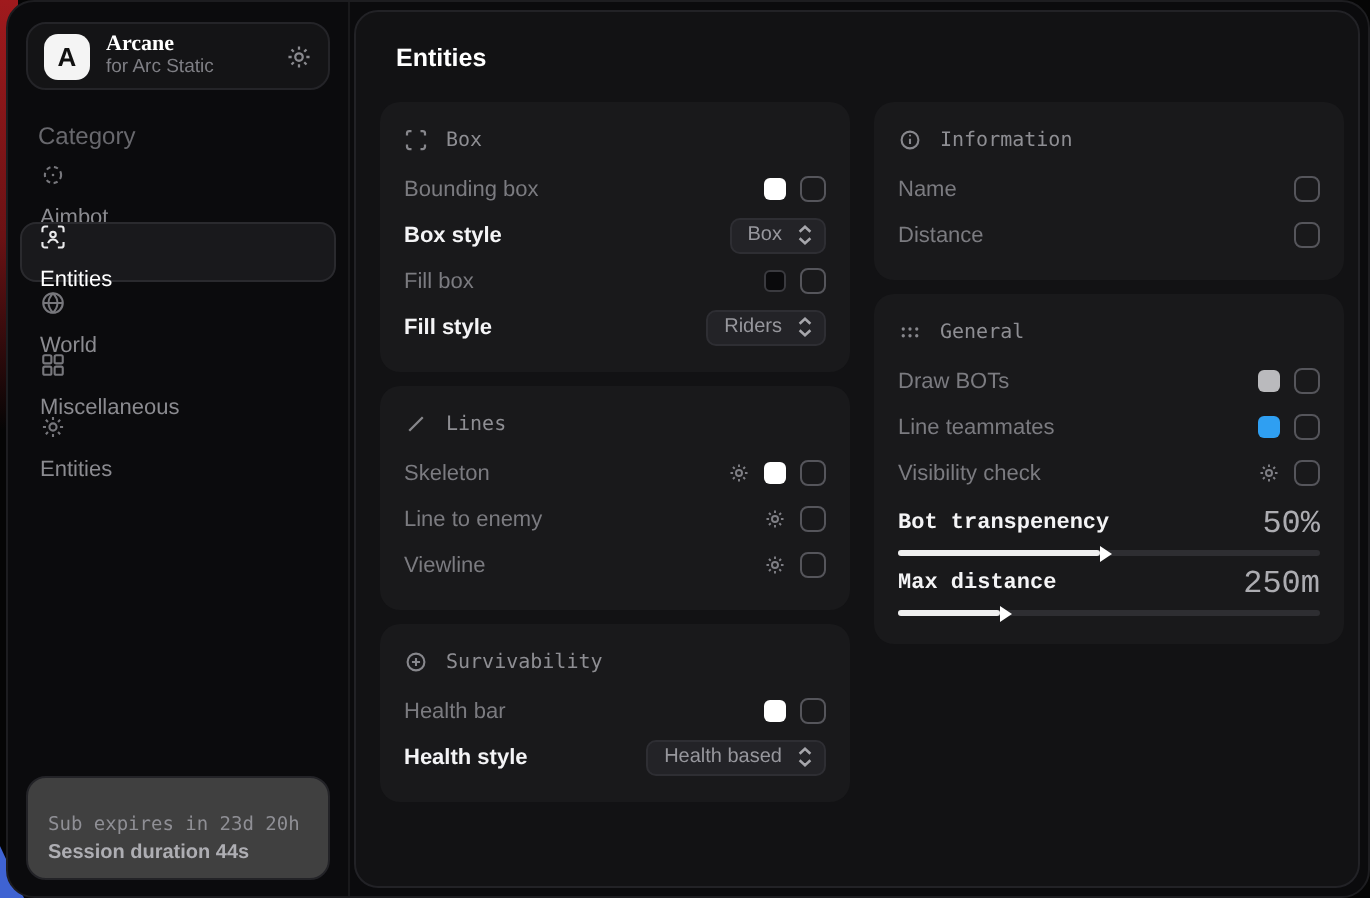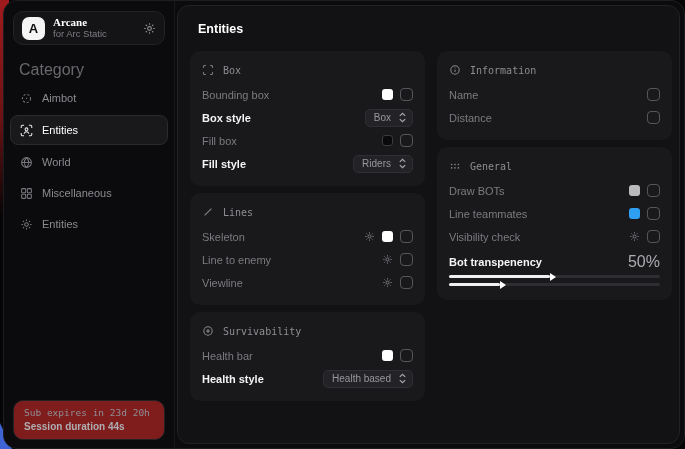--- a/index.html
+++ b/index.html
@@ -15,29 +15,29 @@
   
   .sidebar{width:171px;flex:none;display:flex;flex-direction:column;border-right:1px solid #19191b;box-sizing:border-box;}
   .brand-card{margin:10px 9px 0;border:1px solid #242428;background:#141416;border-radius:10px;
               padding:5px 8px;display:flex;align-items:center;gap:8px;height:34px;box-sizing:border-box;}
   .logo{width:23px;height:23px;border-radius:7px;background:#f4f4f4;color:#111;font-weight:700;
         font-size:13px;display:flex;align-items:center;justify-content:center;flex:none;}
   .brand-text{flex:1;min-width:0;line-height:1.15;}
   .brand-title{font-size:11px;font-weight:700;color:#fff;font-family:Liberation Serif, serif;}
   .brand-sub{font-size:9.5px;color:#7e7e84;}
   .brand-gear{color:#8a8a8f;display:flex;flex:none;}
-  .category{margin:16px 0 5px 15px;font-size:16px;color:#68686d;}
+  .category{margin:16px 0 5px 15px;font-size:12px;color:#68686d;}
   .nav{display:flex;flex-direction:column;padding:0 6px;gap:3px;}
-  .nav-item{display:flex;align-items:center;gap:9px;height:26px;padding:0 9px;border-radius:8px;
-            font-size:11px;color:#8b8b90;border:1px solid transparent;cursor:default;}
+  .nav-item{display:flex;gap:9px;height:26px;padding:0 9px;border-radius:8px;
+            font-size:11px;color:#8b8b90;border:1px solid transparent;cursor:default;flex-direction:column;}
   .nav-item .nicon{display:flex;color:#77777c;}
   .nav-item.selected{background:#19191c;border-color:#2a2a2e;color:#fff;height:28px;}
   .nav-item.selected .nicon{color:#e9e9eb;}
-  .status-card{margin:auto 9px 8px;border:1px solid #232327;background:#7f1d1d;border-radius:10px;
-               padding:6px 10px 7px;}
+  .status-card{margin:auto 9px 8px;border:1px solid #232327;background:#404040;border-radius:10px;
+               padding:18px 10px 7px;}
   .status-1{font-family:"DejaVu Sans Mono",monospace;font-size:9.5px;color:#8f8f95;white-space:nowrap;}
   .status-2{font-size:10px;color:#aeaeb3;font-weight:700;margin-top:3px;}
 
   
   .main{flex:1;margin:4px 4px 4px 2px;background:#121214;border:1px solid #222226;border-radius:12px;
         padding:13px 12px 12px;box-sizing:border-box;overflow:hidden;}
   .main-title{font-size:12.5px;font-weight:700;color:#fff;margin:3px 0 15px 8px;}
   .columns{display:flex;gap:12px;align-items:flex-start;}
   .col{width:235px;flex:none;display:flex;flex-direction:column;gap:7px;}
   .card{background:#19191b;border-radius:10px;padding:9px 12px 11px;box-sizing:border-box;width:100%;}
@@ -49,21 +49,21 @@
   .row-label.bright{color:#f4f4f6;font-weight:700;text-align:right;}
   .controls{display:flex;align-items:center;gap:7px;}
   .swatch{width:11px;height:11px;border-radius:3px;flex:none;}
   .swatch.dark{border:1px solid #3a3a3f;box-sizing:border-box;}
   .checkbox{width:13px;height:13px;border:1.5px solid #55555b;border-radius:4px;box-sizing:border-box;flex:none;}
   .gear{display:flex;color:#7f7f85;flex:none;}
   .dropdown{height:18px;display:flex;align-items:center;gap:7px;background:#232327;border:1px solid #2e2e33;
             border-radius:5px;padding:0 5px 0 8px;font-size:10px;color:#97979d;box-sizing:border-box;}
   .dropdown .updown{display:flex;color:#a6a6ab;}
   .slider-group{margin-top:5px;}
-  .slider-head{display:flex;align-items:center;justify-content:space-between;height:17px;}
+  .slider-head{display:flex;align-items:center;justify-content:space-between;height:17px;font-family:Liberation Mono, monospace;}
   .slider-value{font-size:16px;color:#acacb1;}
   .track{position:relative;height:3px;background:#2e2e32;border-radius:2px;margin-top:5px;margin-bottom:3px;}
   .fill{position:absolute;left:0;top:0;height:3px;background:#efefef;border-radius:2px;}
   .fill::after{content:"";position:absolute;right:-6px;top:50%;transform:translateY(-50%);
                width:0;height:0;border-left:6px solid #fff;border-top:4px solid transparent;border-bottom:4px solid transparent;}
 </style>
 </head>
 <body>
 
 <div class="screen">
@@ -351,20 +351,24 @@
               <div class="slider-head">
                 <span class="row-label bright">Bot transpenency</span>
                 <span class="slider-value">50%</span>
               </div>
               <div class="track">
                 <div class="fill" style="width: 48%;"></div>
               </div>
             </div>
 
             <div class="slider-group">
+              <div class="slider-head">
+                <span class="row-label bright">Max distance</span>
+                <span class="slider-value">250m</span>
+              </div>
               <div class="track">
                 <div class="fill" style="width: 24%;"></div>
               </div>
             </div>
           </div>
 
         </div>
       </div>
     </div>
   </div>

